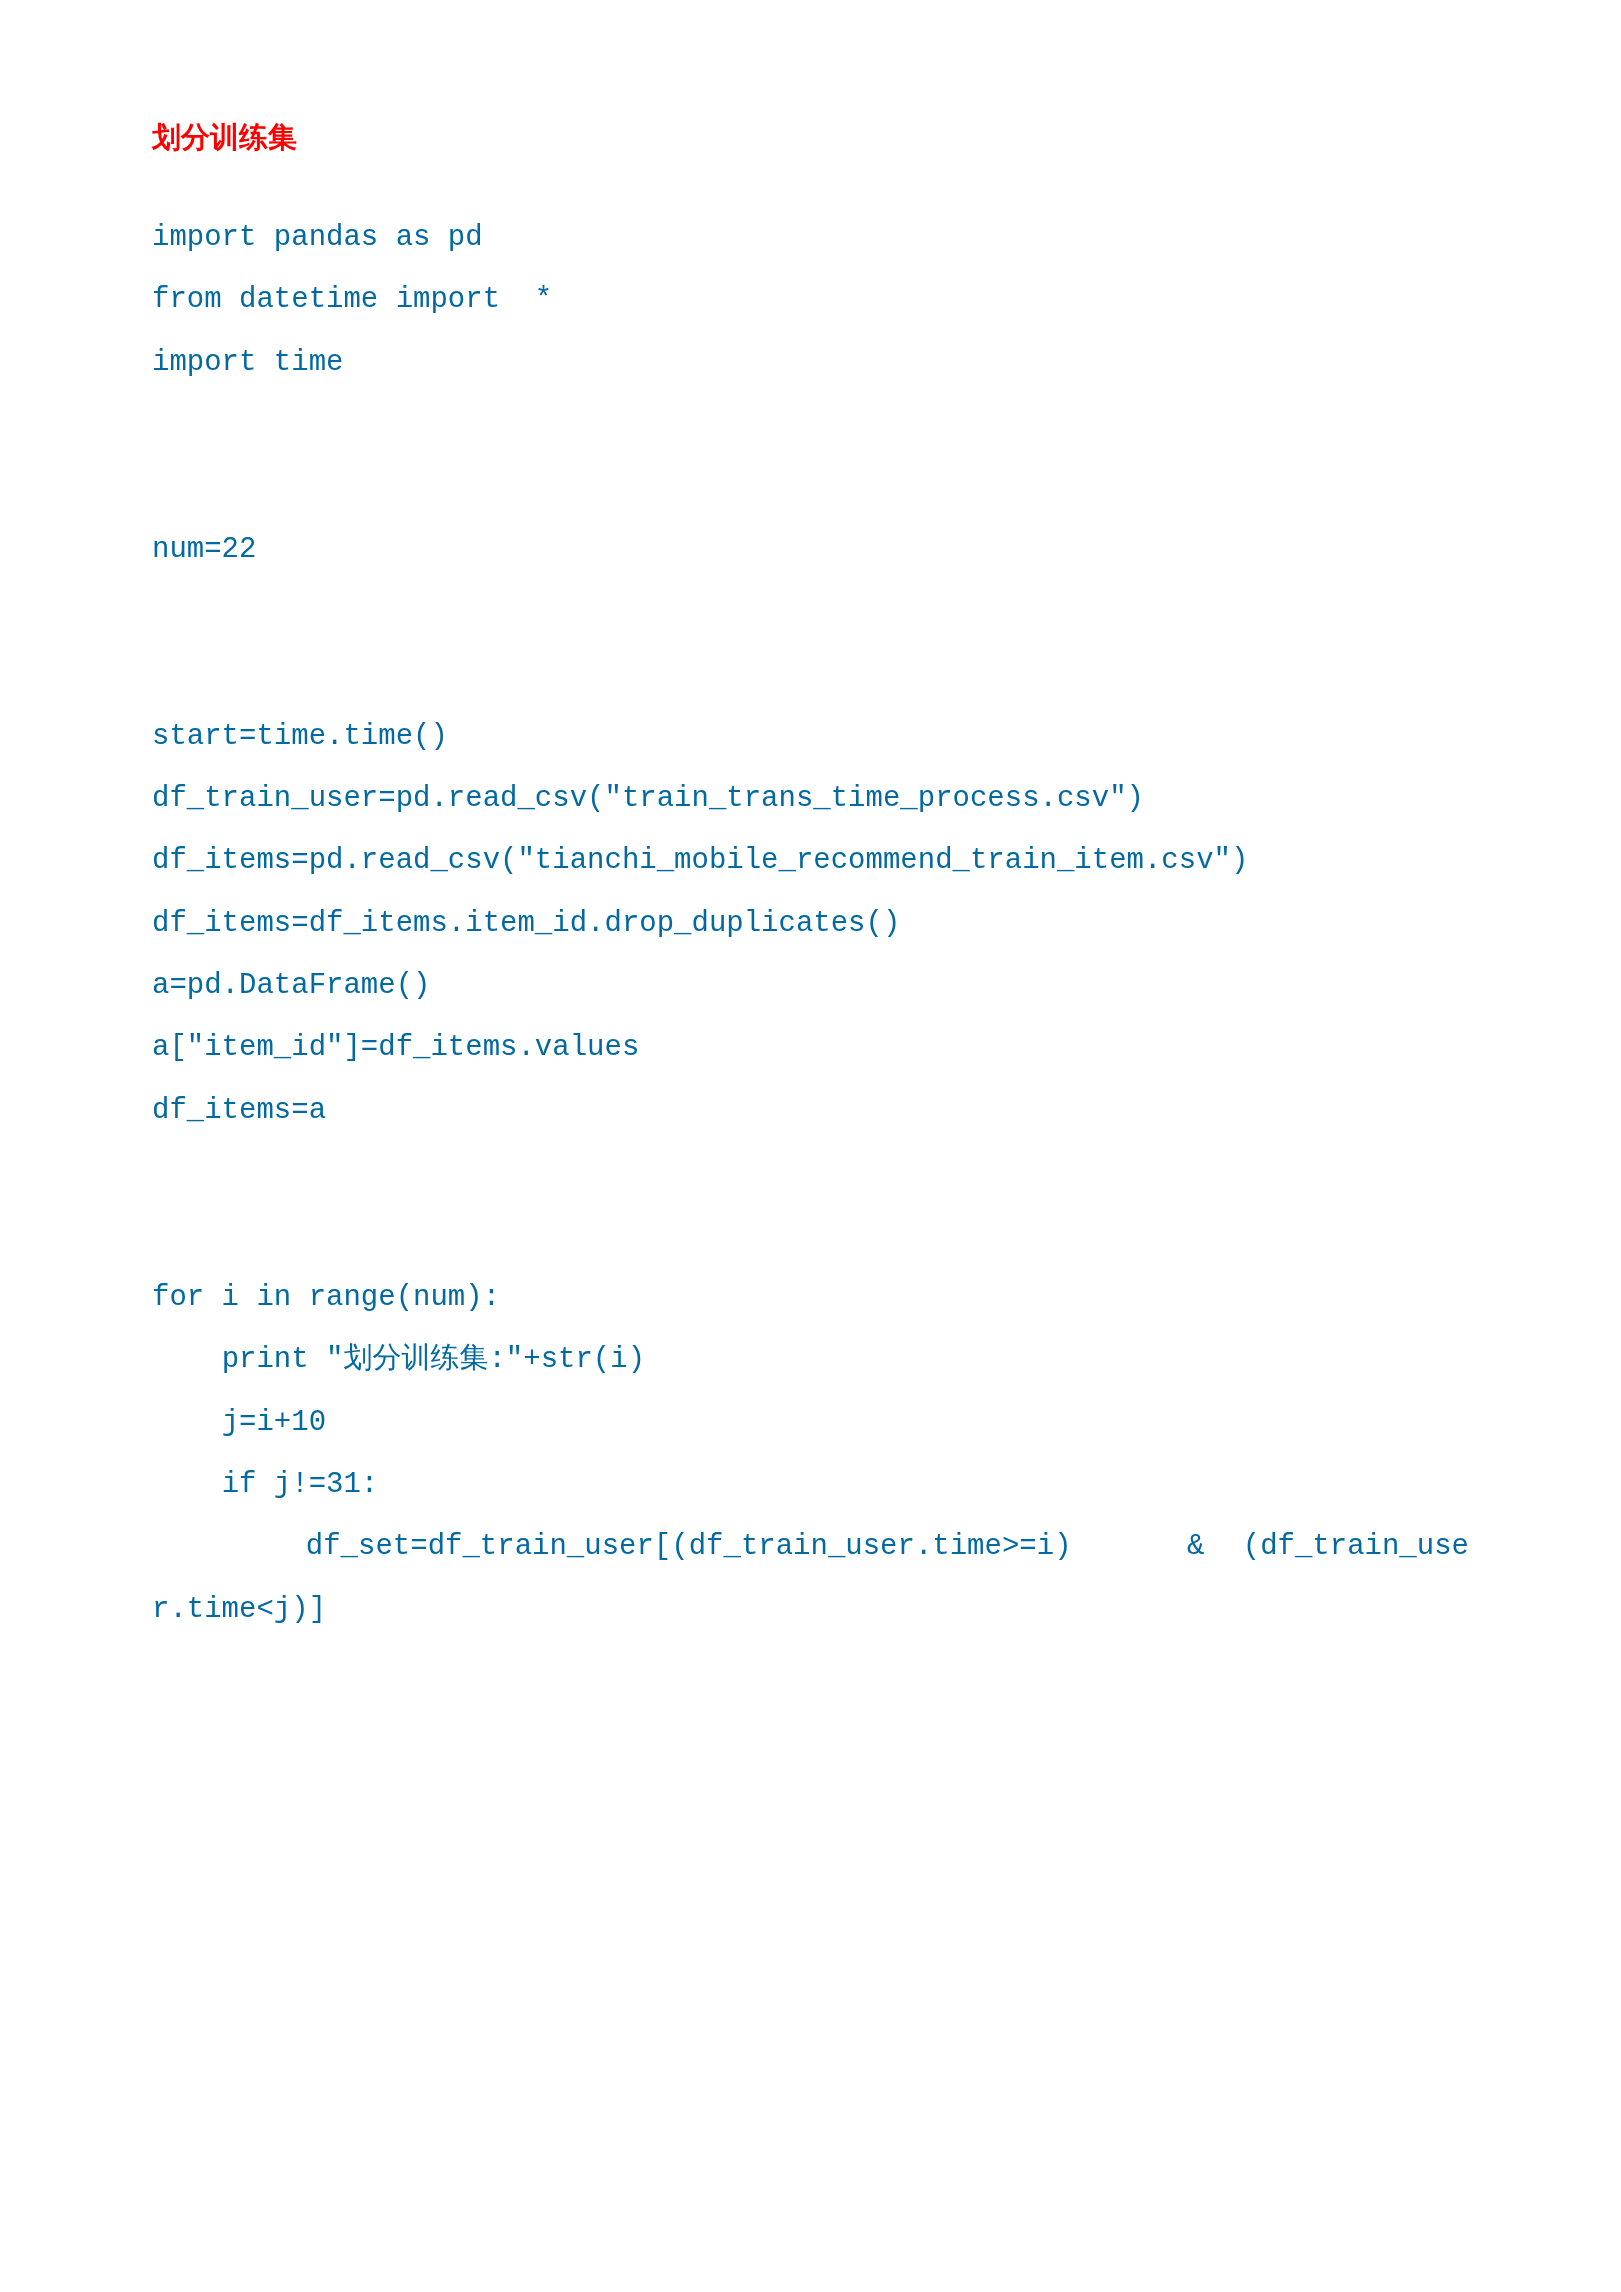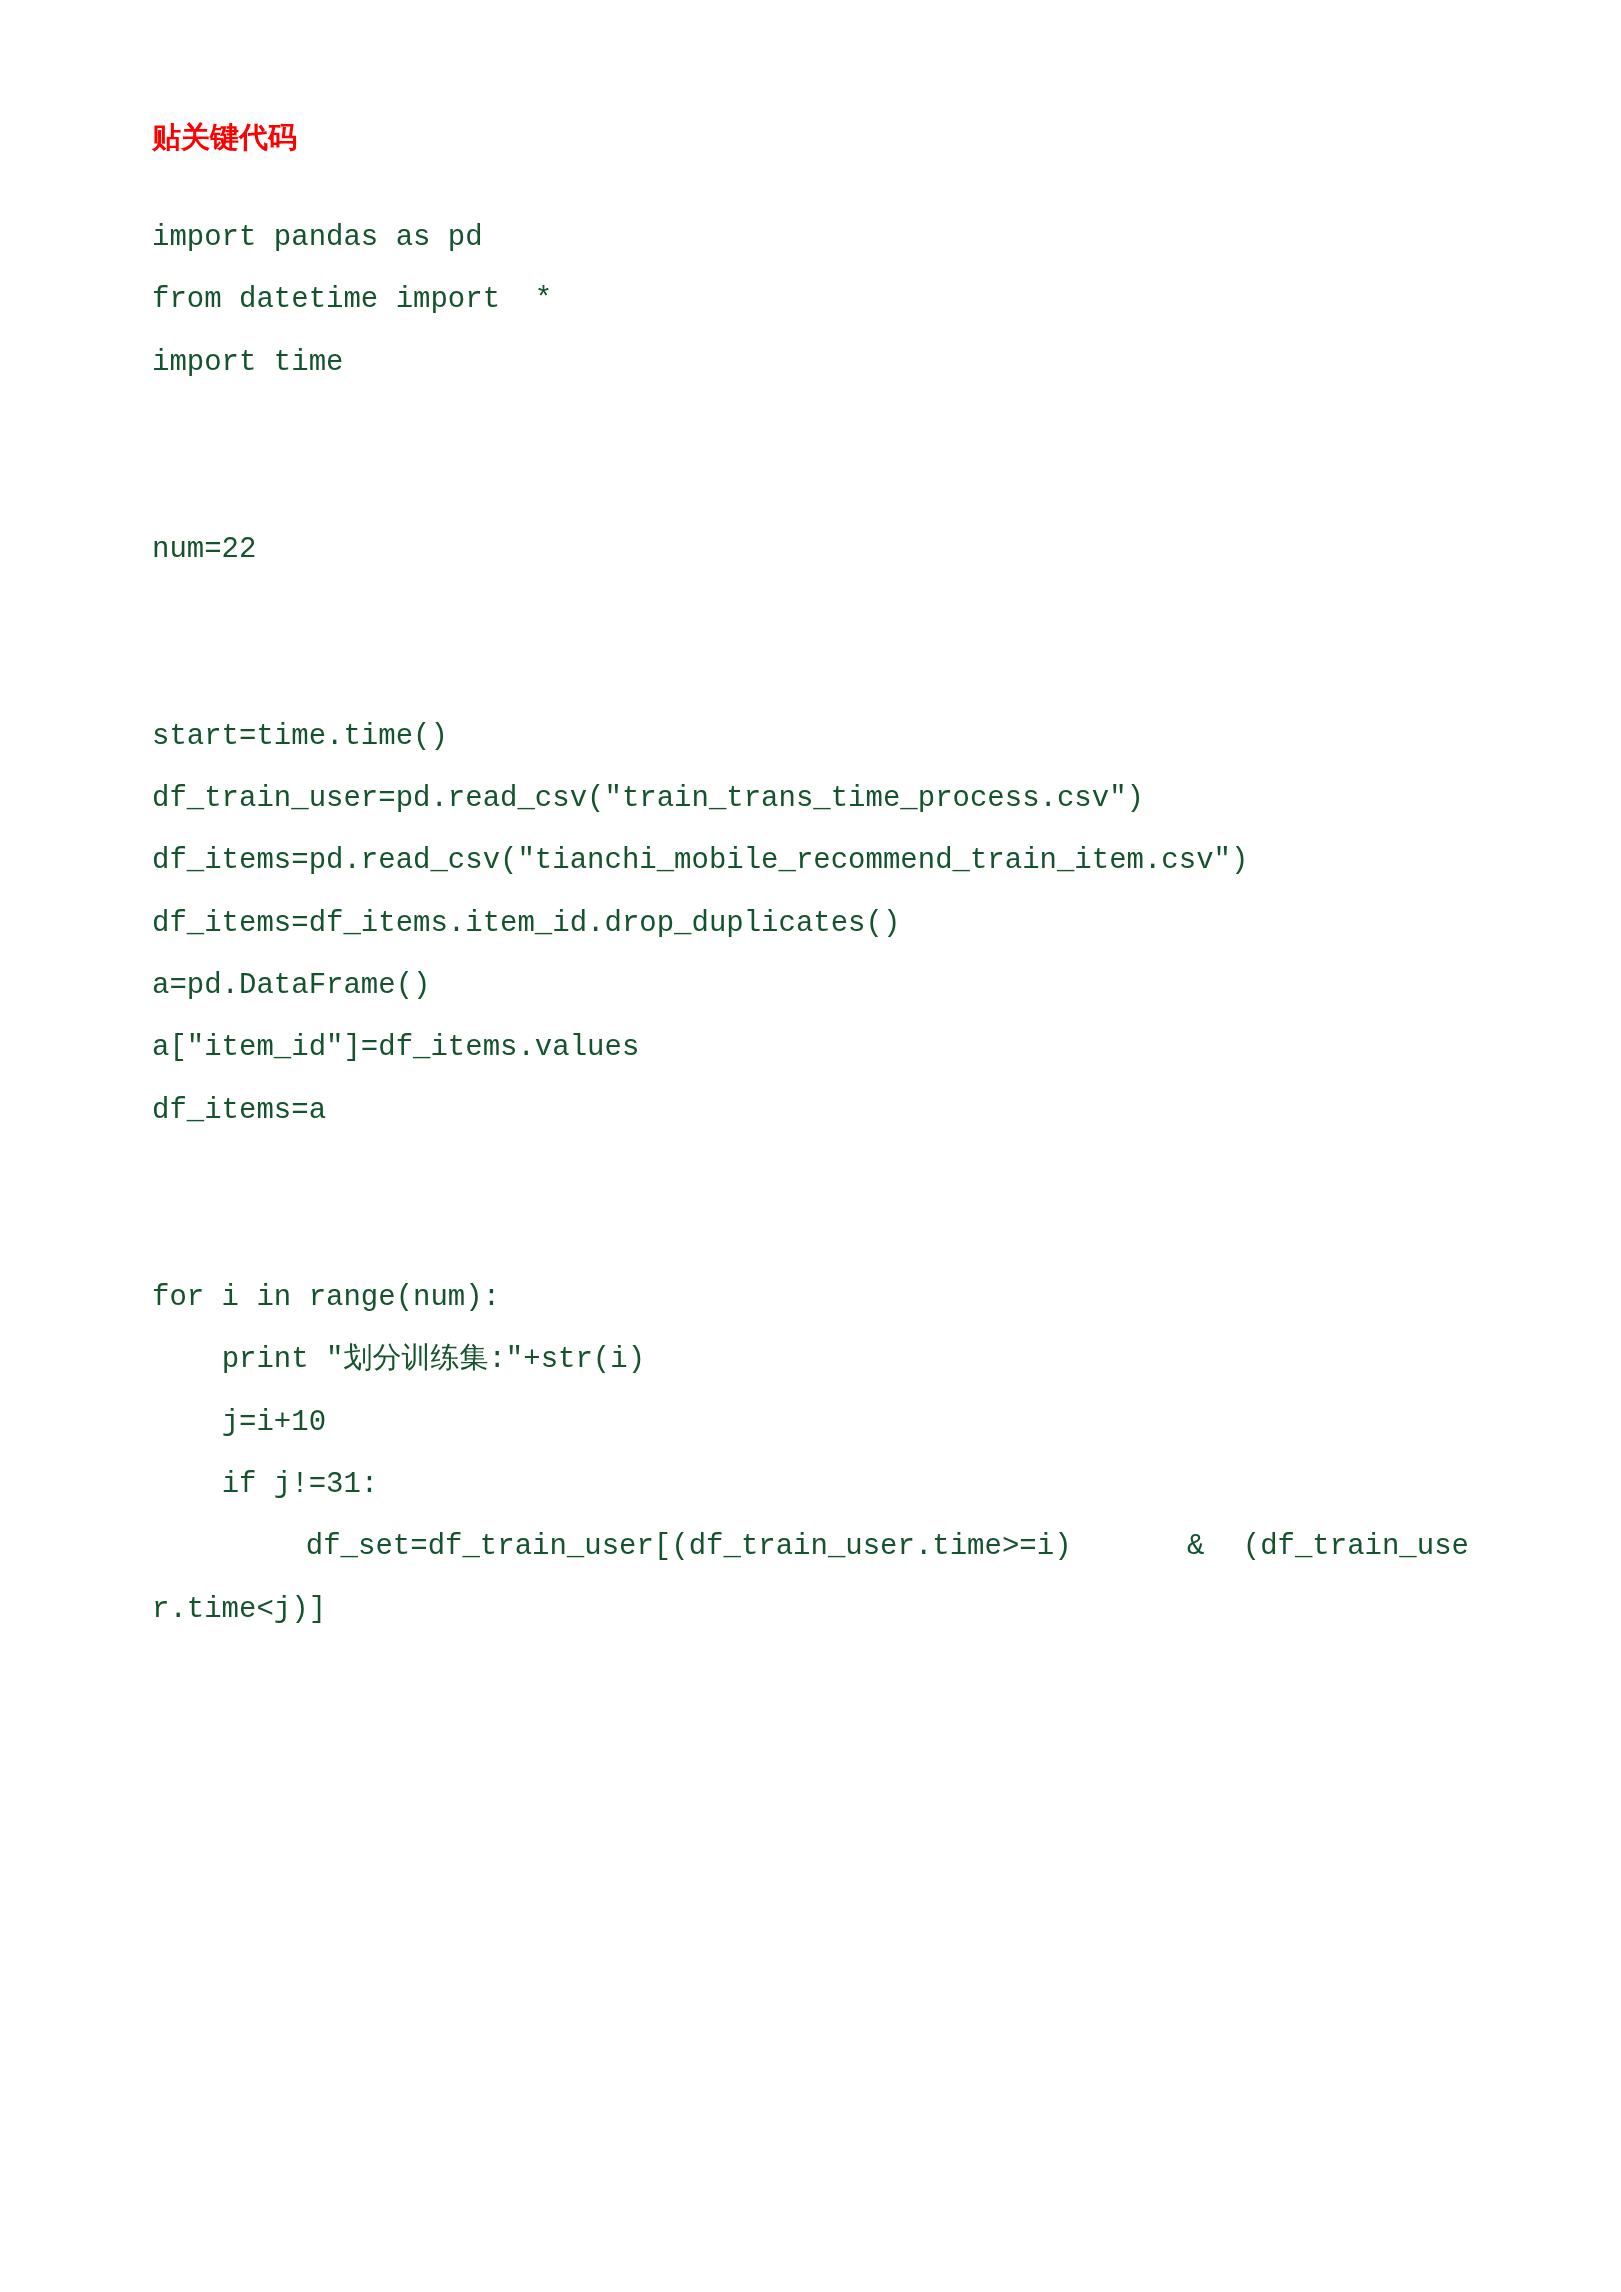--- a/index.html
+++ b/index.html
@@ -17,35 +17,35 @@
     padding: 118px 152px 118px 152px;
   }
   .heading {
     color: #ff0000;
     font-weight: bold;
     font-size: 29px;
     margin-bottom: 49px;
     font-family: "SimSun", "宋体", serif;
   }
   .code-block {
-    color: #14532d;
+    color: #0369a1;
     font-size: 29px;
     line-height: 2.15;
     font-family: "SimSun", "NSimSun", "Courier New", monospace;
     white-space: pre-wrap;
     word-break: break-all;
     text-align: justify;
     text-justify: inter-ideograph;
   }
 </style>
 </head>
 <body>
 
 <div class="page">
-  <div class="heading">贴关键代码</div>
+  <div class="heading">划分训练集</div>
   <div class="code-block">import pandas as pd
 from datetime import  *
 import time
 
 
 num=22
 
 
 start=time.time()
 df_train_user=pd.read_csv("train_trans_time_process.csv")

